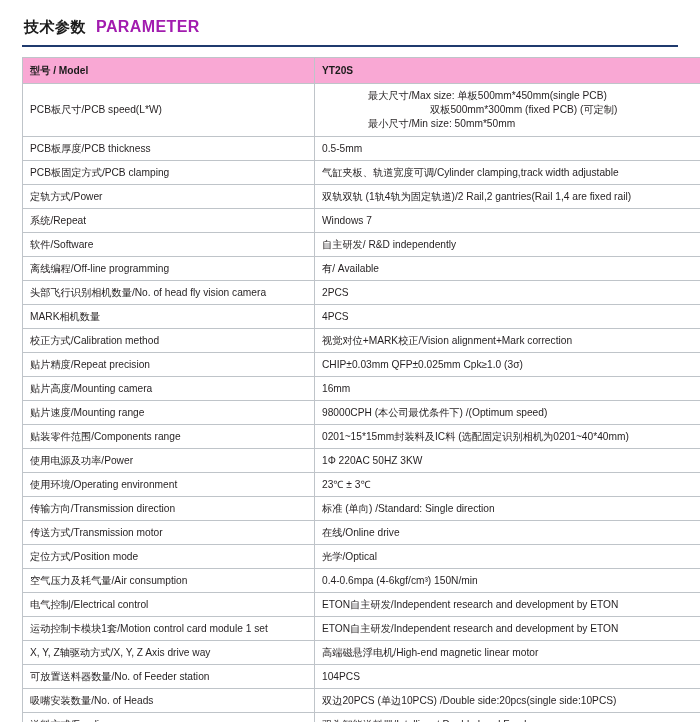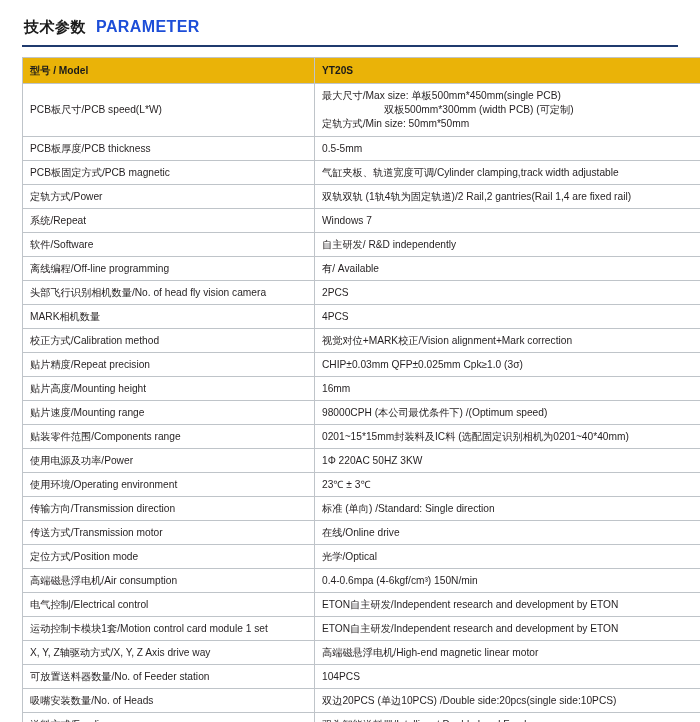--- a/index.html
+++ b/index.html
@@ -31,21 +31,21 @@
   .title-cn {
     font-size: 15px;
     font-weight: bold;
     letter-spacing: 0.5px;
     color: #1a1a1a;
   }
   .title-en {
     font-size: 16px;
     font-weight: bold;
     letter-spacing: 0.4px;
-    color: #1d4ed8;
+    color: #a21caf;
   }
   .title-rule {
     height: 2px;
     background: #1f3a6e;
     width: 656px;
     margin: 0 0 10px 0;
   }
   
   table.spec {
     border-collapse: collapse;
@@ -60,31 +60,32 @@
     line-height: 1.35;
     height: 17px;
   }
   td.label {
     width: 278px;
   }
   td.value {
     width: 378px;
   }
   tr.header td {
-    background: #eab308;
+    background: #f9a8d4;
     font-weight: bold;
     color: #1a1a1a;
     height: 19px;
   }
   tr.tall td {
     height: 46px;
     vertical-align: middle;
   }
   .val-line {
     display: block;
+    margin-left: 46px;
   }
 </style>
 </head>
 <body>
 
 <div class="page">
 
   <div class="title-block">
     <span class="title-cn">技术参数</span>
     <span class="title-en">PARAMETER</span>
@@ -95,31 +96,31 @@
     <tbody>
       <tr class="header">
         <td class="label">型号 / Model</td>
         <td class="value">YT20S</td>
       </tr>
 
       <tr class="tall">
         <td class="label">PCB板尺寸/PCB speed(L*W)</td>
         <td class="value">
           <span class="val-line">最大尺寸/Max size:  单板500mm*450mm(single PCB)</span>
-          <span class="val-line" style="padding-left:62px">双板500mm*300mm (width PCB)     (可定制)</span>
-          <span class="val-line">定轨方式/Min size:  50mm*50mm</span>
+          <span class="val-line" style="padding-left:62px">双板500mm*300mm (fixed PCB)     (可定制)</span>
+          <span class="val-line">最小尺寸/Min size:  50mm*50mm</span>
         </td>
       </tr>
 
       <tr>
         <td class="label">PCB板厚度/PCB thickness</td>
         <td class="value">0.5-5mm</td>
       </tr>
       <tr>
-        <td class="label">PCB板固定方式/PCB magnetic</td>
+        <td class="label">PCB板固定方式/PCB clamping</td>
         <td class="value">气缸夹板、轨道宽度可调/Cylinder clamping,track width adjustable</td>
       </tr>
       <tr>
         <td class="label">定轨方式/Power</td>
         <td class="value">双轨双轨 (1轨4轨为固定轨道)/2 Rail,2 gantries(Rail 1,4 are fixed rail)</td>
       </tr>
       <tr>
         <td class="label">系统/Repeat</td>
         <td class="value">Windows 7</td>
       </tr>
@@ -141,21 +142,21 @@
       </tr>
       <tr>
         <td class="label">校正方式/Calibration method</td>
         <td class="value">视觉对位+MARK校正/Vision alignment+Mark correction</td>
       </tr>
       <tr>
         <td class="label">贴片精度/Repeat precision</td>
         <td class="value">CHIP±0.03mm  QFP±0.025mm  Cpk≥1.0 (3σ)</td>
       </tr>
       <tr>
-        <td class="label">贴片高度/Mounting height</td>
+        <td class="label">贴片高度/Mounting camera</td>
         <td class="value">16mm</td>
       </tr>
       <tr>
         <td class="label">贴片速度/Mounting range</td>
         <td class="value">98000CPH (本公司最优条件下) /(Optimum speed)</td>
       </tr>
       <tr>
         <td class="label">贴装零件范围/Components range</td>
         <td class="value">0201~15*15mm封装料及IC料 (选配固定识别相机为0201~40*40mm)</td>
       </tr>
@@ -173,21 +174,21 @@
       </tr>
       <tr>
         <td class="label">传送方式/Transmission motor</td>
         <td class="value">在线/Online drive</td>
       </tr>
       <tr>
         <td class="label">定位方式/Position mode</td>
         <td class="value">光学/Optical</td>
       </tr>
       <tr>
-        <td class="label">高端磁悬浮电机/Air consumption</td>
+        <td class="label">空气压力及耗气量/Air consumption</td>
         <td class="value">0.4-0.6mpa (4-6kgf/cm³)  150N/min</td>
       </tr>
       <tr>
         <td class="label">电气控制/Electrical control</td>
         <td class="value">ETON自主研发/Independent research and development by ETON</td>
       </tr>
       <tr>
         <td class="label">运动控制卡模块1套/Motion control card module 1 set</td>
         <td class="value">ETON自主研发/Independent research and development by ETON</td>
       </tr>

